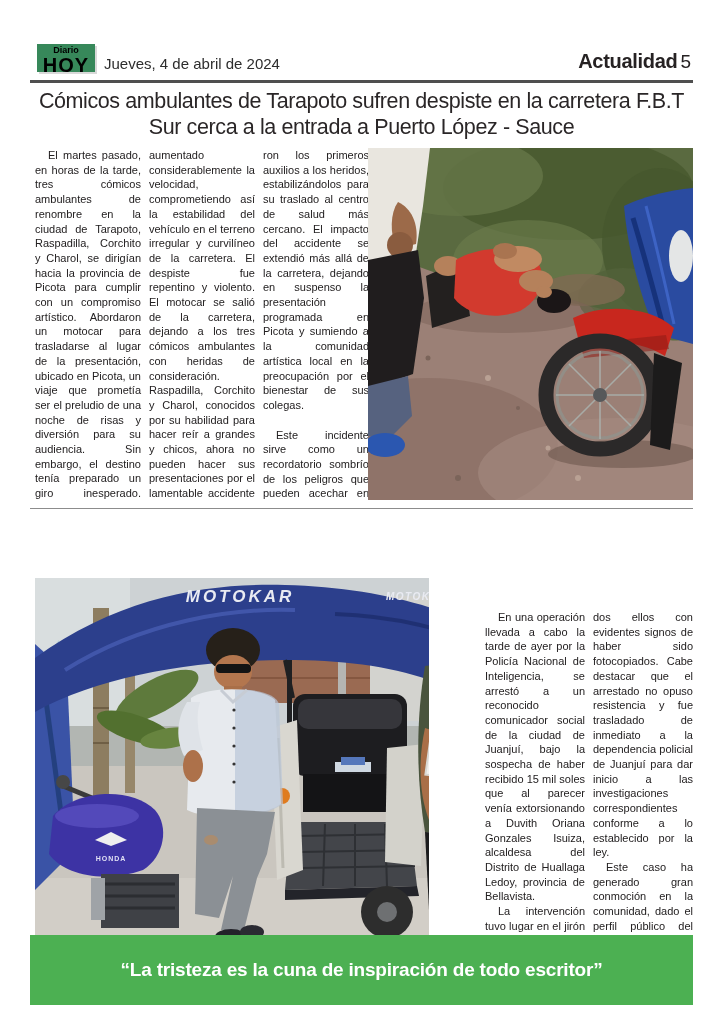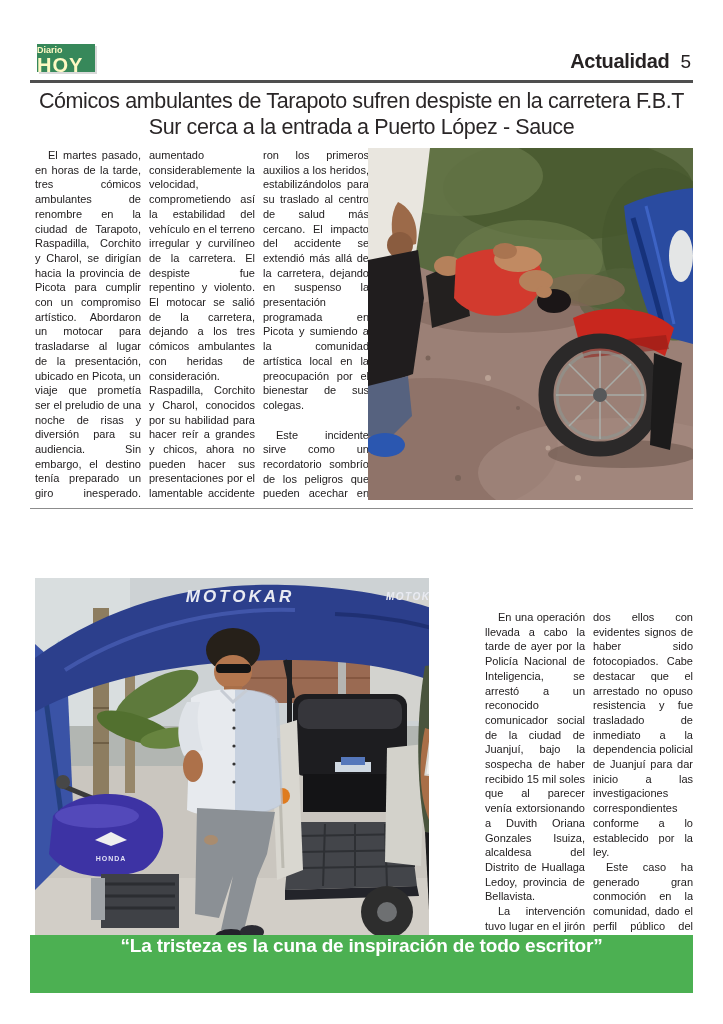--- a/index.html
+++ b/index.html
@@ -3,25 +3,25 @@
 <meta charset="utf-8">
 <style>
   *{margin:0;padding:0;box-sizing:border-box}
   html,body{background:#ffffff}
   body{width:723px;height:1024px;position:relative;overflow:hidden;
        font-family:"Liberation Sans",sans-serif;color:var(--body-text,#232021)}
   .sheet{position:absolute;left:30px;top:42px;width:663px;height:947px}
 
   
   .logo{position:absolute;left:7px;top:2px;width:58px;height:28px;background:var(--logo-green,#37885a);
-        color:#fef9c3;box-shadow:2px 2px 0 rgba(0,0,0,.15)}
+        color:#000000;text-align:center;box-shadow:2px 2px 0 rgba(0,0,0,.15)}
   .logo-top{font-size:9px;font-weight:bold;padding-top:2px;line-height:1}
   .logo-main{font-size:20px;font-weight:bold;letter-spacing:1px;line-height:1.05}
   .date{position:absolute;left:74px;top:13px;font-size:15px;color:#2d2d2d}
-  .section-wrap{position:absolute;right:2px;top:8px;display:flex;align-items:baseline;gap:11px}
+  .section-wrap{position:absolute;right:2px;top:8px;display:flex;align-items:baseline;gap:3px}
   .section{font-size:20px;font-weight:bold;letter-spacing:-0.3px;color:#262223}
   .pagenum{font-size:19px;color:#262223}
   .rule-dark{position:absolute;left:0;top:38px;width:100%;height:3px;background:var(--rule-dark,#4f4f4f)}
 
   
   .headline{position:absolute;left:0;width:100%;text-align:center;font-weight:normal;
             font-size:21.5px;line-height:25.5px;letter-spacing:-0.4px;color:var(--headline,#2a2627)}
   .headline1{top:47px}
   .headline2{top:475px}
 
@@ -36,33 +36,34 @@
   .para.gap{margin-top:15px}
 
   .photo{position:absolute;overflow:hidden;background:#bbb}
   .photo1{left:338px;top:106px;width:325px;height:352px}
   .photo2{left:5px;top:536px;width:394px;height:371px}
   .photo svg{display:block}
 
   .rule-light{position:absolute;left:0;top:466px;width:100%;height:1px;background:var(--rule-light,#8c8c8c)}
 
   
-  .banner{position:absolute;left:0;top:893px;width:100%;height:58px;background:var(--banner-green,#4caf50);
-          display:flex;justify-content:center}
+  .banner{position:absolute;left:0;top:893px;width:100%;height:70px;background:var(--banner-green,#4caf50);
+          display:flex;align-items:center;justify-content:center}
   .banner-text{color:#ffffff;font-size:19px;font-weight:bold;letter-spacing:-0.2px}
 </style>
 </head>
 <body>
 
 <div class="sheet">
 
   <div class="logo">
     <div class="logo-top">Diario</div>
     <div class="logo-main">HOY</div>
   </div>
+  <div class="date">Jueves, 4 de abril de 2024</div>
   <div class="section-wrap">
     <span class="section">Actualidad</span>
     <span class="pagenum">5</span>
   </div>
   <div class="rule-dark"></div>
 
   <h1 class="headline headline1">Cómicos ambulantes de Tarapoto sufren despiste en la carretera F.B.T Sur cerca a la entrada a Puerto López - Sauce</h1>
   <div class="cols a1-cols">
       <div class="col">
         <p class="para indent">El martes pasado, en horas de la tarde, tres cómicos ambulantes de renombre en la ciudad de Tarapoto, Raspadilla, Corchito y Charol, se dirigían hacia la provincia de Picota para cumplir con un compromiso artístico. Abordaron un motocar para trasladarse al lugar de la presentación, ubicado en Picota, un viaje que prometía ser el preludio de una noche de risas y diversión para su audiencia. Sin embargo, el destino tenía preparado un giro inesperado. Mientras transitaban por la carretera F.B.T Sur, cerca de la entrada a Puerto López, el motocar en el que viajaban perdió el control en una curva pronunciada.</p>

